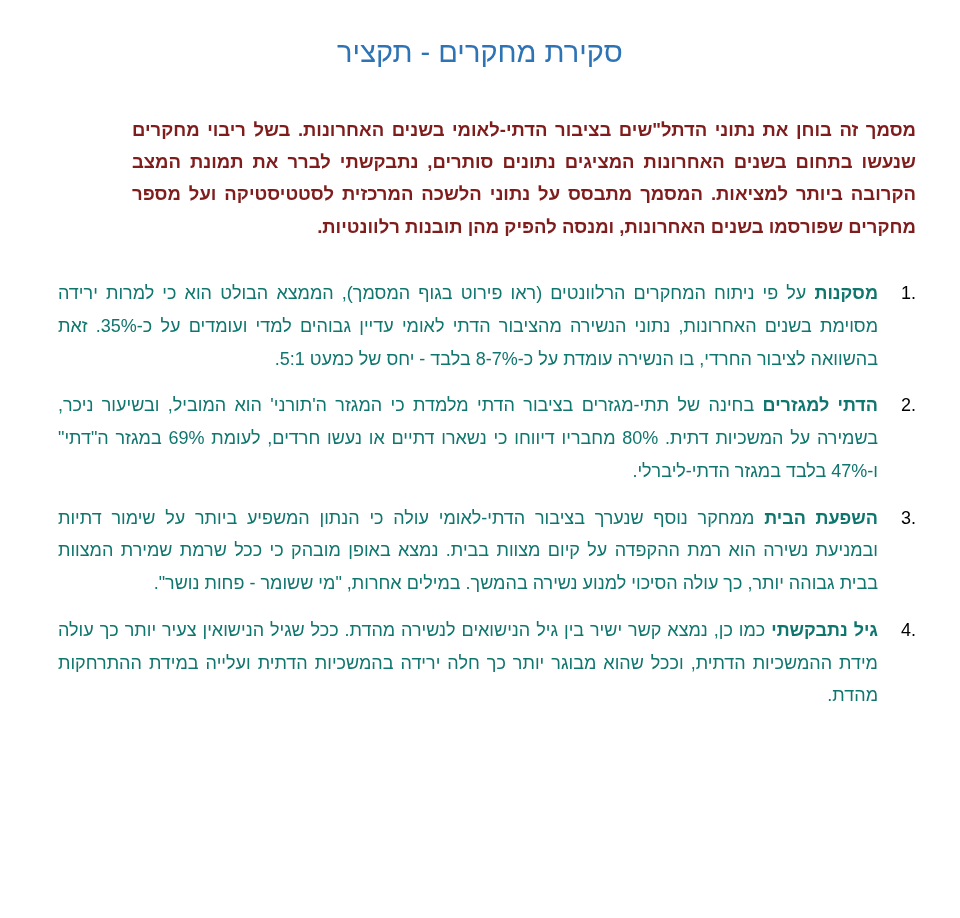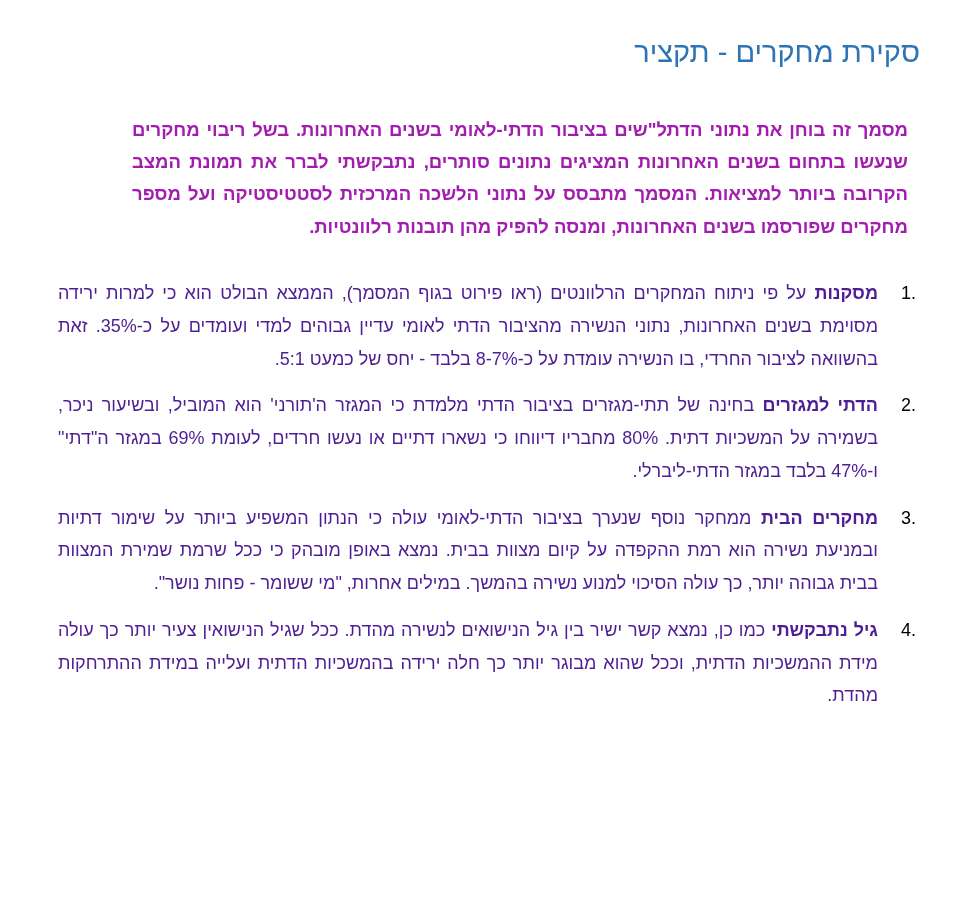--- a/index.html
+++ b/index.html
@@ -18,50 +18,50 @@
     box-sizing: border-box;
     width: 960px;
     height: 918px;
     padding: 34px 40px 20px 40px;
     position: relative;
   }
   .doc-title {
     color: #2e74b5;
     font-size: 29px;
     font-weight: 400;
-    text-align: right;
+    text-align: center;
     line-height: 1.3;
     margin: 0 0 42px 0;
     letter-spacing: 0px;
   }
   .intro {
     font-size: 18.5px;
     font-weight: bold;
     line-height: 1.75;
     text-align: justify;
     text-align-last: right;
-    margin: 0 12px 34px 92px;
-    color: #a21caf;
+    margin: 0 4px 34px 92px;
+    color: #7f1d1d;
   }
   ol.points {
     list-style: none;
     margin: 0;
     padding: 0;
     counter-reset: pt;
   }
   ol.points > li {
     counter-increment: pt;
     position: relative;
     font-size: 18px;
     line-height: 1.82;
     text-align: justify;
     text-align-last: right;
     margin: 0 0 14px 18px;
     padding-right: 42px;
-    color: #4c1d95;
+    color: #0f766e;
   }
   ol.points > li::before {
     content: counter(pt) ".";
     position: absolute;
     right: 4px;
     top: 0;
     font-size: 18px;
     line-height: 1.82;
     color: #000;
     direction: ltr;
@@ -80,20 +80,20 @@
   <p class="intro">מסמך זה בוחן את נתוני הדתל"שים בציבור הדתי-לאומי בשנים האחרונות. בשל ריבוי מחקרים שנעשו בתחום בשנים האחרונות המציגים נתונים סותרים, נתבקשתי לברר את תמונת המצב הקרובה ביותר למציאות. המסמך מתבסס על נתוני הלשכה המרכזית לסטטיסטיקה ועל מספר מחקרים שפורסמו בשנים האחרונות, ומנסה להפיק מהן תובנות רלוונטיות.</p>
 
   <ol class="points">
     <li>
       <span class="lead">מסקנות</span><span> על פי ניתוח המחקרים הרלוונטים (ראו פירוט בגוף המסמך), הממצא הבולט הוא כי למרות ירידה מסוימת בשנים האחרונות, נתוני הנשירה מהציבור הדתי לאומי עדיין גבוהים למדי ועומדים על כ-35%. זאת בהשוואה לציבור החרדי, בו הנשירה עומדת על כ-7%-8 בלבד - יחס של כמעט 5:1.</span>
     </li>
     <li>
       <span class="lead">הדתי למגזרים</span><span> בחינה של תתי-מגזרים בציבור הדתי מלמדת כי המגזר ה'תורני' הוא המוביל, ובשיעור ניכר, בשמירה על המשכיות דתית. 80% מחבריו דיווחו כי נשארו דתיים או נעשו חרדים, לעומת 69% במגזר ה"דתי" ו-47% בלבד במגזר הדתי-ליברלי.</span>
     </li>
     <li>
-      <span class="lead">מחקרים הבית</span><span> ממחקר נוסף שנערך בציבור הדתי-לאומי עולה כי הנתון המשפיע ביותר על שימור דתיות ובמניעת נשירה הוא רמת ההקפדה על קיום מצוות בבית. נמצא באופן מובהק כי ככל שרמת שמירת המצוות בבית גבוהה יותר, כך עולה הסיכוי למנוע נשירה בהמשך. במילים אחרות, "מי ששומר - פחות נושר".</span>
+      <span class="lead">השפעת הבית</span><span> ממחקר נוסף שנערך בציבור הדתי-לאומי עולה כי הנתון המשפיע ביותר על שימור דתיות ובמניעת נשירה הוא רמת ההקפדה על קיום מצוות בבית. נמצא באופן מובהק כי ככל שרמת שמירת המצוות בבית גבוהה יותר, כך עולה הסיכוי למנוע נשירה בהמשך. במילים אחרות, "מי ששומר - פחות נושר".</span>
     </li>
     <li>
       <span class="lead">גיל נתבקשתי</span><span> כמו כן, נמצא קשר ישיר בין גיל הנישואים לנשירה מהדת. ככל שגיל הנישואין צעיר יותר כך עולה מידת ההמשכיות הדתית, וככל שהוא מבוגר יותר כך חלה ירידה בהמשכיות הדתית ועלייה במידת ההתרחקות מהדת.</span>
     </li>
   </ol>
 
 </div>
 
 </body></html>

